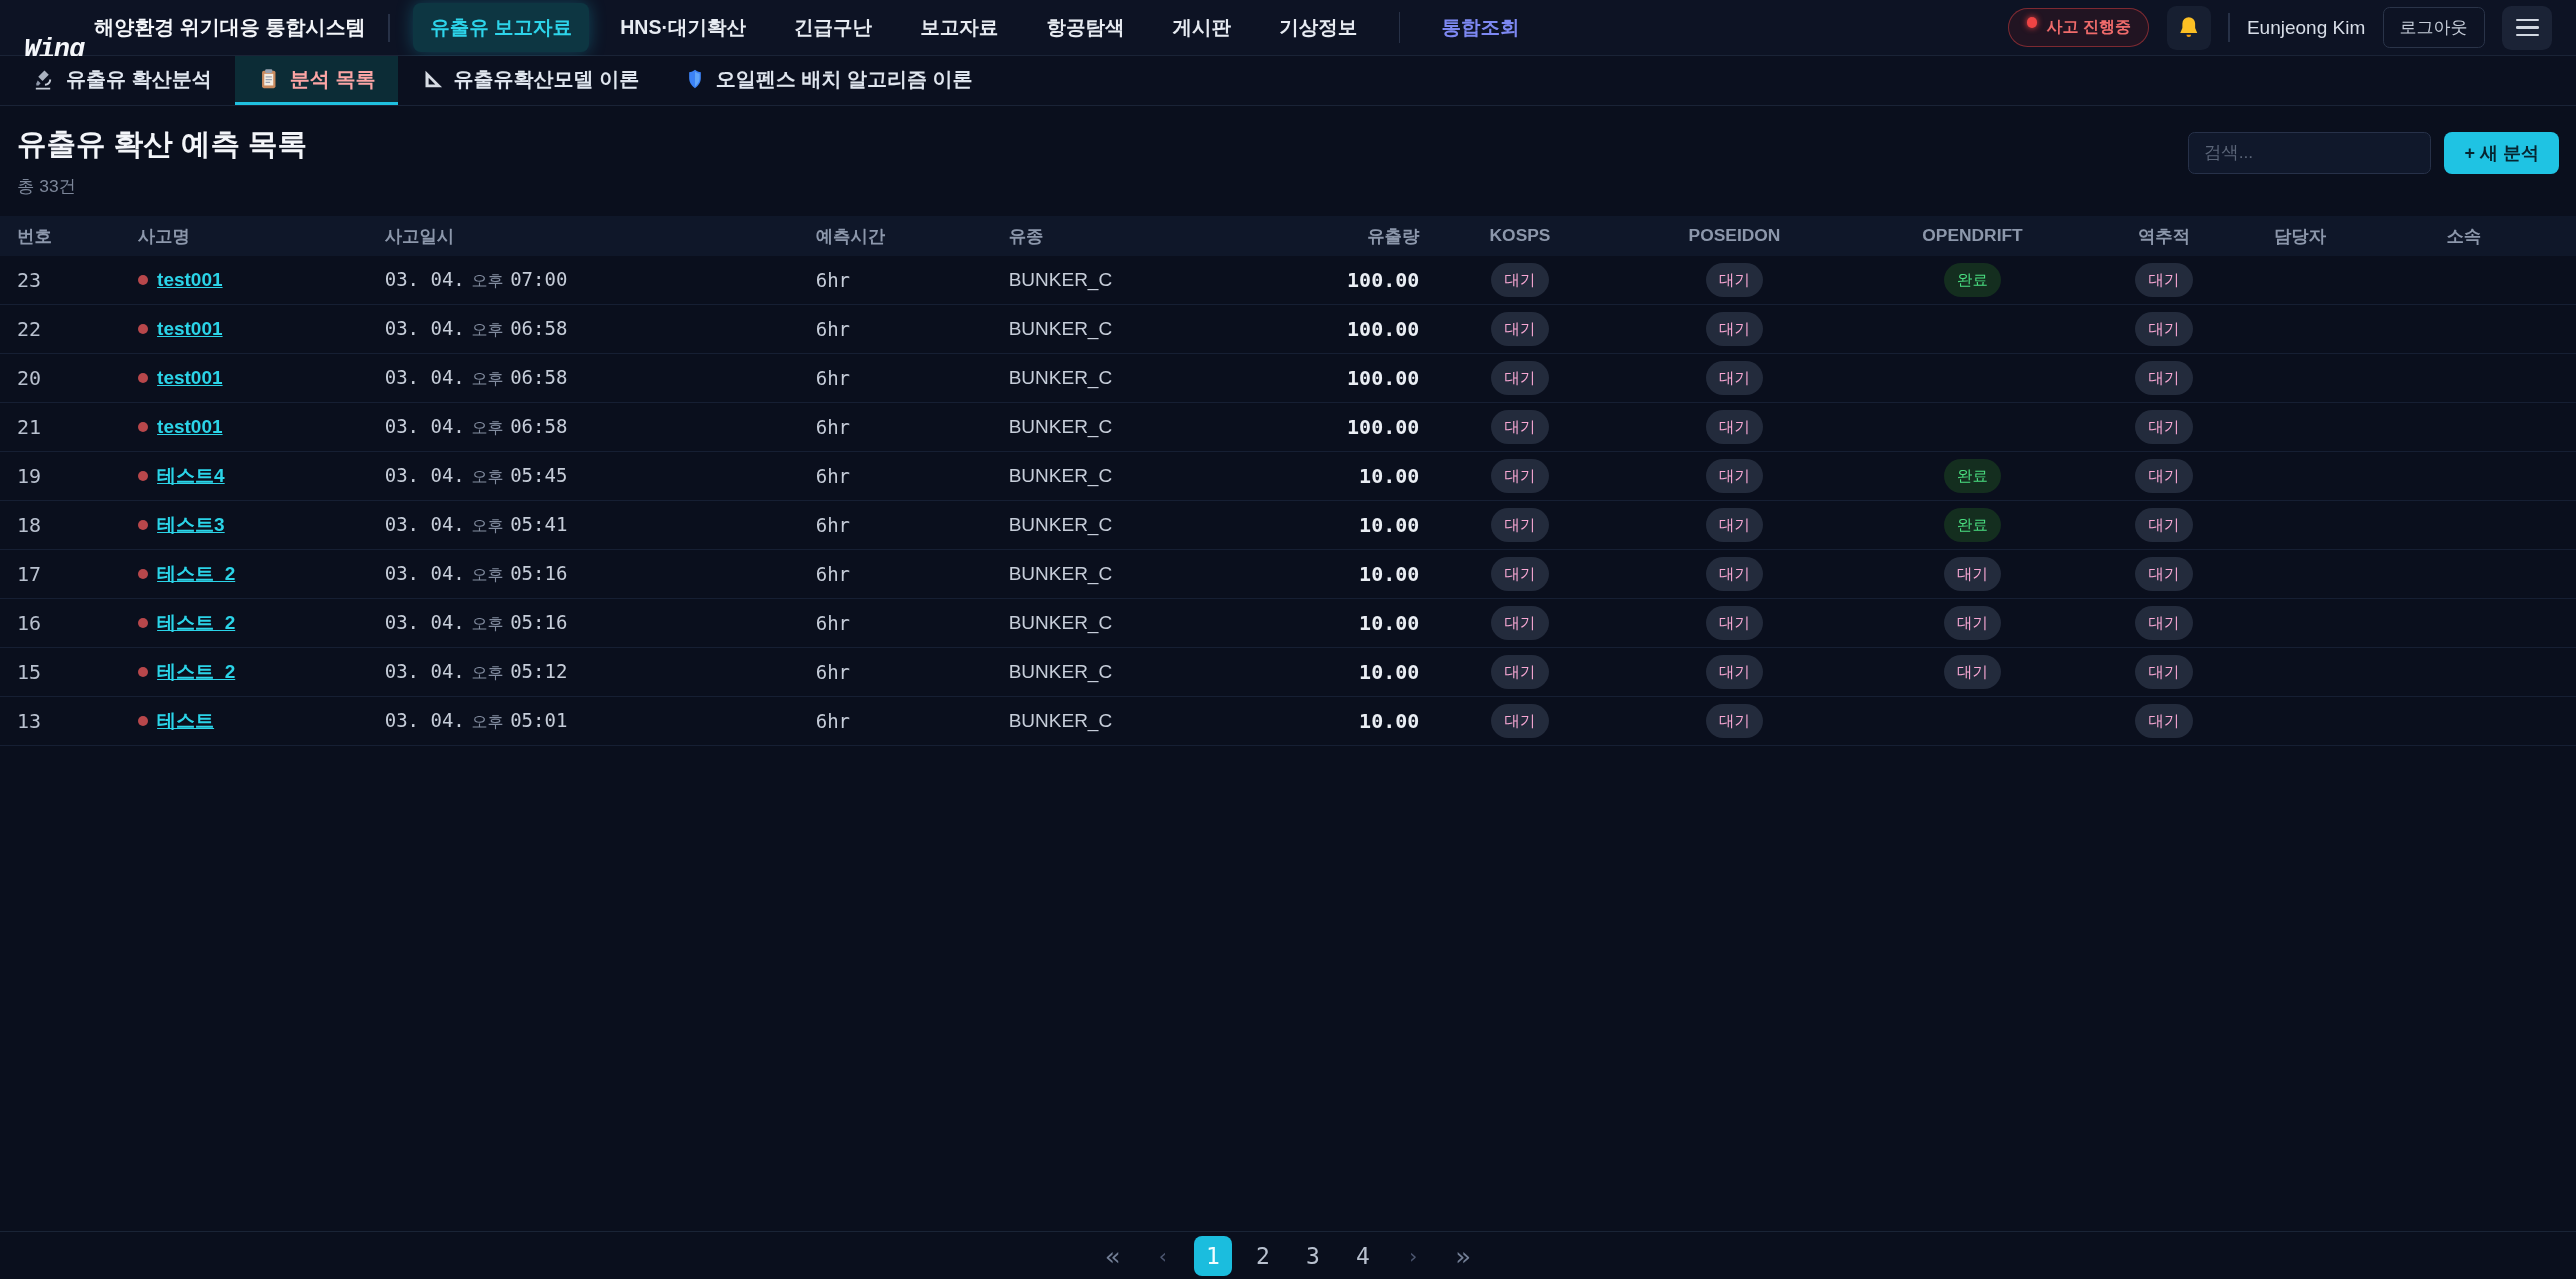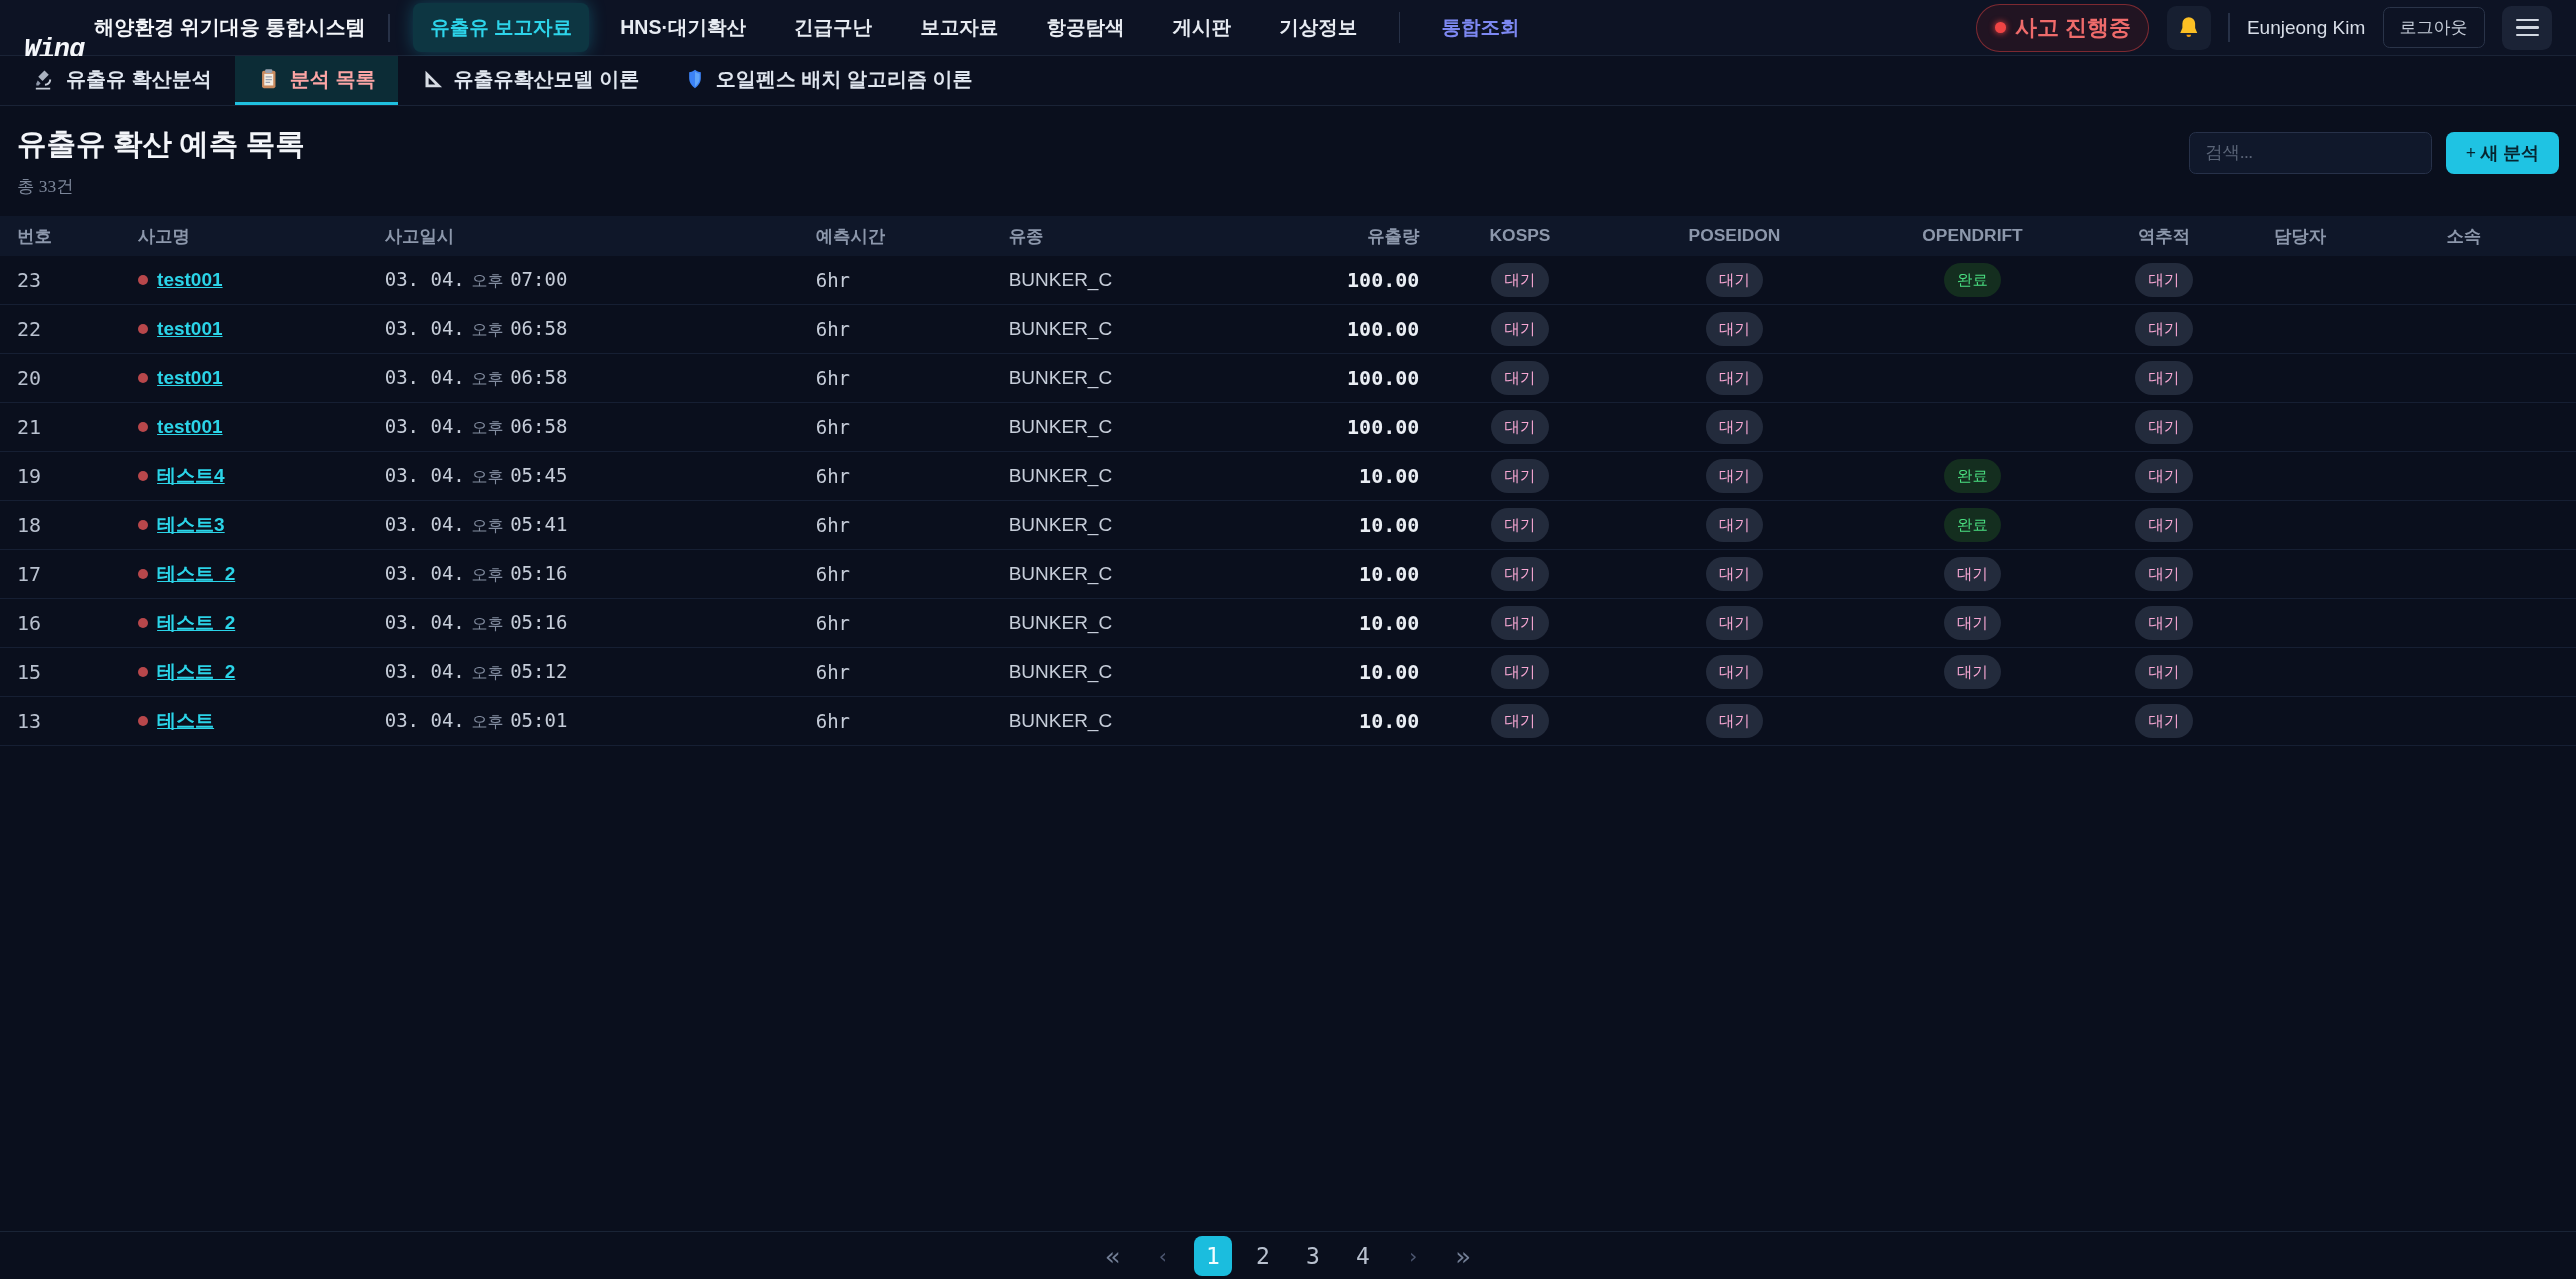--- a/index.html
+++ b/index.html
@@ -27,23 +27,23 @@
     font-size:19.5px; font-weight:600; color:#e7ebf2; white-space:nowrap;
     padding:10.7px 17.4px; border-radius:8px; cursor:pointer; background:transparent; border:none;
     font-family:inherit;
   }
   .nav-item.active { background:#0d3642; color:#2dd4ea; box-shadow:0 0 17.4px rgba(34,211,238,.28); }
   .nav-item.accent { color:#7d88f2; }
   .nav-presep { width:1.3px; height:31px; background:#273147; margin:0 10.7px; }
 
   .nav-right { display:flex; align-items:center; gap:17.4px; }
   .incident-badge {
-    display:flex; align-items:center; gap:9.4px;
+    display:flex; gap:9.4px;
     border:1.3px solid rgba(239,68,68,.45); background:rgba(127,29,29,.18);
-    color:#ef6b6b; border-radius:670px; padding:8px 17.4px; font-size:22px; font-weight:600;
+    color:#ef6b6b; border-radius:670px; padding:8px 17.4px; font-size:16px; font-weight:600;
     cursor:pointer; white-space:nowrap;
   }
   .incident-dot { width:10.7px; height:10.7px; border-radius:50%; background:#ef4444; box-shadow:0 0 6.7px #ef4444; }
   .bell-btn { width:44px; height:44px; border:none; background:#171f31; border-radius:9.4px;
     display:flex; align-items:center; justify-content:center; cursor:pointer; }
   .vsep { width:1.3px; height:29.5px; background:#273147; }
   .user-name { font-size:19px; color:#d8dee8; white-space:nowrap; }
   .logout-btn { border:1.3px solid #2a3449; background:transparent; color:#c6cdd9;
     font-size:17px; padding:8px 16px; border-radius:6.7px; cursor:pointer; white-space:nowrap; font-family:inherit; }
   .menu-btn { width:50px; height:44px; border:none; background:#1b2336; border-radius:9.4px;
@@ -55,21 +55,21 @@
   .tabbar { height:50px; flex:0 0 50px; display:flex; align-items:stretch; padding:0 9.4px;
     border-bottom:1.3px solid #1a2336; background:#0b101f; }
   .tab { display:flex; align-items:center; gap:10.7px; padding:0 23px; font-size:20px; font-weight:600;
     color:#dfe5ee; cursor:pointer; border:none; background:transparent; border-bottom:3.4px solid transparent;
     white-space:nowrap; font-family:inherit; }
   .tab.active { background:#0c2c36; color:#fca5a5; border-bottom-color:#1fc0e0; }
 
   
   .content { flex:1 1 auto; overflow:hidden; display:flex; flex-direction:column; }
   .page-head { display:flex; justify-content:space-between; align-items:flex-start;
-    padding:19px 17px 17.4px 17px;font-family:Liberation Serif, serif; }
+    padding:19px 17px 17.4px 17px; }
   .page-title { font-size:29.5px; font-weight:700; color:#f3f5f9; margin-bottom:9.4px; }
   .total-count { font-size:17.4px; color:#7c8699; }
   .head-actions { display:flex; align-items:center; margin-top:6.7px; }
   .search-input { width:243px; height:42px; background:#10182b; border:1.3px solid #273149;
     border-radius:6.7px; color:#cdd4e0; font-size:17.4px; padding:0 14.8px; outline:none; font-family:inherit; }
   .search-input::placeholder { color:#5b6578; }
   .new-btn { height:42px; padding:0 20px; margin-left:13.4px; background:#1fc3e3; color:#062530;
     border:none; border-radius:8px; font-size:18px; font-weight:700; cursor:pointer; white-space:nowrap; font-family:inherit; }
 
   

